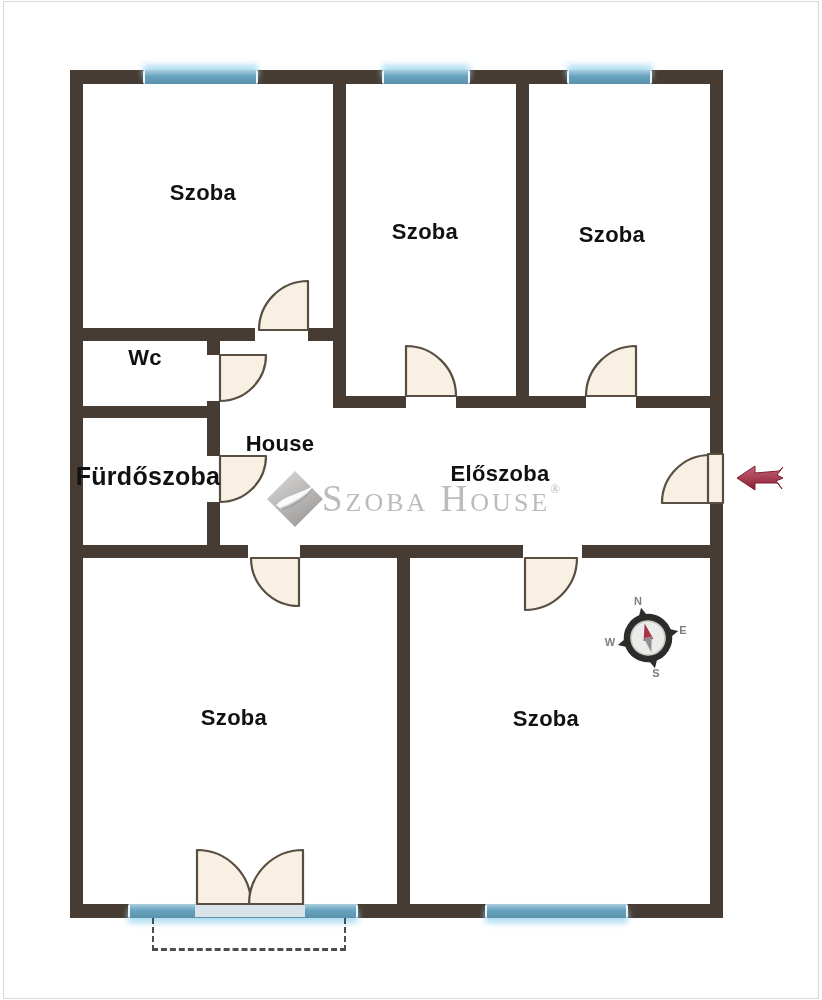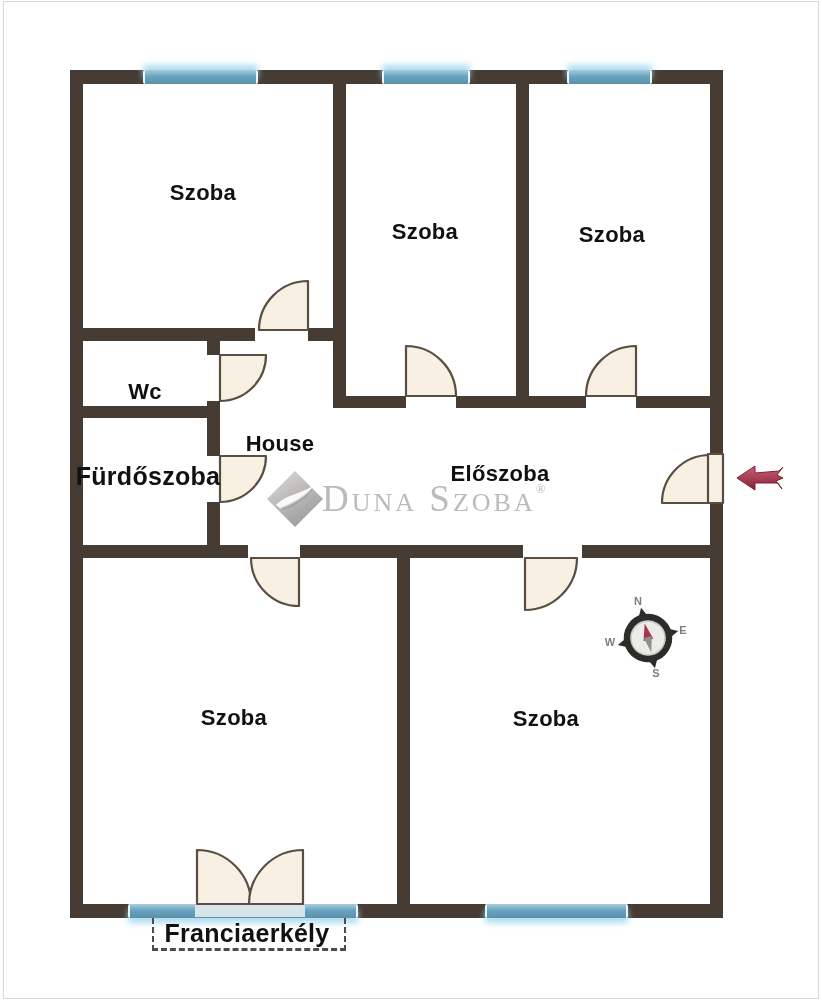--- a/index.html
+++ b/index.html
@@ -94,34 +94,33 @@
       <linearGradient id="dg" x1="0" y1="0" x2="0.6" y2="1">
         <stop offset="0" stop-color="#dddcdb"></stop>
           <stop offset="0.5" stop-color="#bdbcbb"></stop>
           <stop offset="1" stop-color="#9f9e9d"></stop>
       </linearGradient>
     </defs>
     <polygon points="29,1 57,29 29,57 1,29" fill="url(#dg)"></polygon>
     <path d="M10,35 C20,24 34,25 48,15 C42,27 24,36 15,39 Z" fill="#ffffff" opacity="0.92"></path>
     <path d="M14,38 C24,34 38,27 47,17 C45,26 28,37 17,40 Z" fill="#8f8e8d" opacity="0.45"></path>
   </svg>
-  <div class="wm-text"><span>Duna Szoba</span><sup>®</sup></div>
+  <div class="wm-text"><span>Szoba House</span><sup>®</sup></div>
 
   <div class="label" style="left:203px;top:193px">Szoba</div>
   <div class="label" style="left:425px;top:232px">Szoba</div>
   <div class="label" style="left:612px;top:235px">Szoba</div>
-  <div class="label" style="left:145px;top:392px">Wc</div>
+  <div class="label" style="left:145px;top:358px">Wc</div>
   <div class="label small" style="left:148px;top:476px">Fürdőszoba</div>
   <div class="label" style="left:280px;top:444px">House</div>
   <div class="label" style="left:500px;top:474px">Előszoba</div>
   <div class="label" style="left:234px;top:718px">Szoba</div>
   <div class="label" style="left:546px;top:719px">Szoba</div>
 
   <div class="balcony-box"></div>
-  <div class="label small" style="left:247px;top:933px">Franciaerkély</div>
 
   <svg class="overlay" style="left:735px;top:462px" width="50" height="32" viewBox="0 0 50 32">
     <defs>
       <linearGradient id="ag" x1="0" y1="0" x2="0" y2="1">
         <stop offset="0" stop-color="#c9637a"></stop>
           <stop offset="1" stop-color="#871d31"></stop>
       </linearGradient>
     </defs>
     <polygon points="2,16 20,4 20,11 44,9 48,5 42,13 48,16 41,19 47,27 43,21 20,21 20,28" fill="url(#ag)" stroke="#7e1e30" stroke-width="1" stroke-linejoin="round"></polygon>
   </svg>

